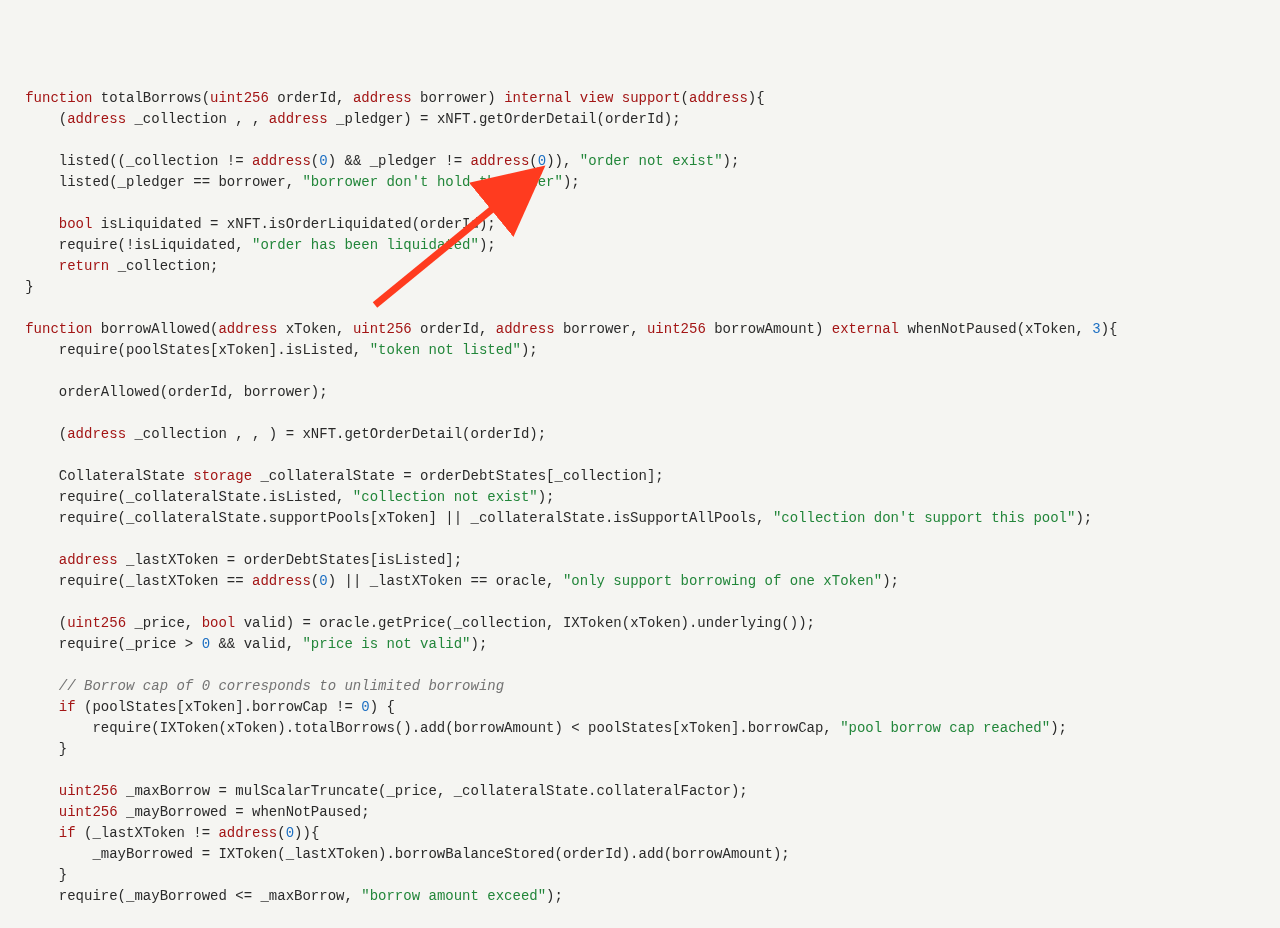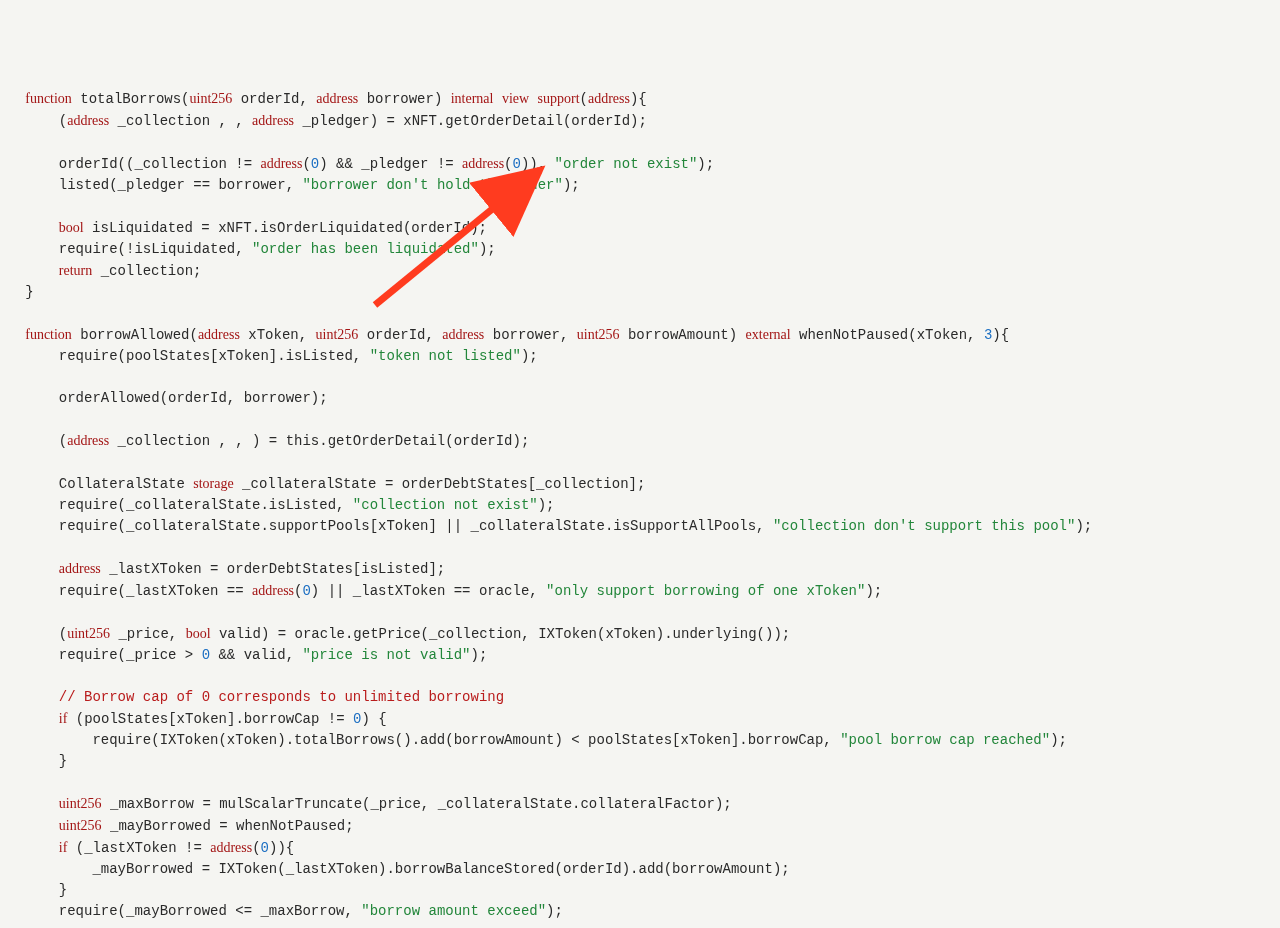--- a/index.html
+++ b/index.html
@@ -9,53 +9,53 @@
     font-family: "SF Mono", Menlo, Consolas, "Courier New", monospace;
     font-size: 14px;
     line-height: 1.5;
     color: #2a2a2a;
     white-space: pre;
     position: relative;
   }
   .code {
     padding: 4px 0 8px 0;
   }
-  .kw { color: #a31515; font-family: Liberation Serif, serif; }      
+  .kw { color: #a31515; }      
   .str { color: #22863a; }     
   .num { color: #1b6ec2; }     
-  .cmt { color: #b91c1c; }
+  .cmt { color: #737373; font-style: italic; }
   .arrow {
     position: absolute;
     left: 370px;
     top: 155px;
     pointer-events: none;
   }
 </style>
 </head>
 <body>
 
 
 
 <div class="code"><span><span>   </span><span class="kw">function</span><span> totalBorrows(</span><span class="kw">uint256</span><span> orderId, </span><span class="kw">address</span><span> borrower) </span><span class="kw">internal</span><span> </span><span class="kw">view</span><span> </span><span class="kw">support</span><span>(</span><span class="kw">address</span><span>){</span></span>
 <span><span>       (</span><span class="kw">address</span><span> _collection , , </span><span class="kw">address</span><span> _pledger) = xNFT.getOrderDetail(orderId);</span></span>
 
-<span><span>       orderId((_collection != </span><span class="kw">address</span><span>(</span><span class="num">0</span><span>) &amp;&amp; _pledger != </span><span class="kw">address</span><span>(</span><span class="num">0</span><span>)), </span><span class="str">"order not exist"</span><span>);</span></span>
+<span><span>       listed((_collection != </span><span class="kw">address</span><span>(</span><span class="num">0</span><span>) &amp;&amp; _pledger != </span><span class="kw">address</span><span>(</span><span class="num">0</span><span>)), </span><span class="str">"order not exist"</span><span>);</span></span>
 <span><span>       listed(_pledger == borrower, </span><span class="str">"borrower don't hold the order"</span><span>);</span></span>
 
 <span><span>       </span><span class="kw">bool</span><span> isLiquidated = xNFT.isOrderLiquidated(orderId);</span></span>
 <span><span>       require(!isLiquidated, </span><span class="str">"order has been liquidated"</span><span>);</span></span>
 <span><span>       </span><span class="kw">return</span><span> _collection;</span></span>
 <span>   }</span>
 
 <span><span>   </span><span class="kw">function</span><span> borrowAllowed(</span><span class="kw">address</span><span> xToken, </span><span class="kw">uint256</span><span> orderId, </span><span class="kw">address</span><span> borrower, </span><span class="kw">uint256</span><span> borrowAmount) </span><span class="kw">external</span><span> whenNotPaused(xToken, </span><span class="num">3</span><span>){</span></span>
 <span><span>       require(poolStates[xToken].isListed, </span><span class="str">"token not listed"</span><span>);</span></span>
 
 <span>       orderAllowed(orderId, borrower);</span>
 
-<span><span>       (</span><span class="kw">address</span><span> _collection , , ) = this.getOrderDetail(orderId);</span></span>
+<span><span>       (</span><span class="kw">address</span><span> _collection , , ) = xNFT.getOrderDetail(orderId);</span></span>
 
 <span><span>       CollateralState </span><span class="kw">storage</span><span> _collateralState = orderDebtStates[_collection];</span></span>
 <span><span>       require(_collateralState.isListed, </span><span class="str">"collection not exist"</span><span>);</span></span>
 <span><span>       require(_collateralState.supportPools[xToken] || _collateralState.isSupportAllPools, </span><span class="str">"collection don't support this pool"</span><span>);</span></span>
 
 <span><span>       </span><span class="kw">address</span><span> _lastXToken = orderDebtStates[isListed];</span></span>
 <span><span>       require(_lastXToken == </span><span class="kw">address</span><span>(</span><span class="num">0</span><span>) || _lastXToken == oracle, </span><span class="str">"only support borrowing of one xToken"</span><span>);</span></span>
 
 <span><span>       (</span><span class="kw">uint256</span><span> _price, </span><span class="kw">bool</span><span> valid) = oracle.getPrice(_collection, IXToken(xToken).underlying());</span></span>
 <span><span>       require(_price &gt; </span><span class="num">0</span><span> &amp;&amp; valid, </span><span class="str">"price is not valid"</span><span>);</span></span>

